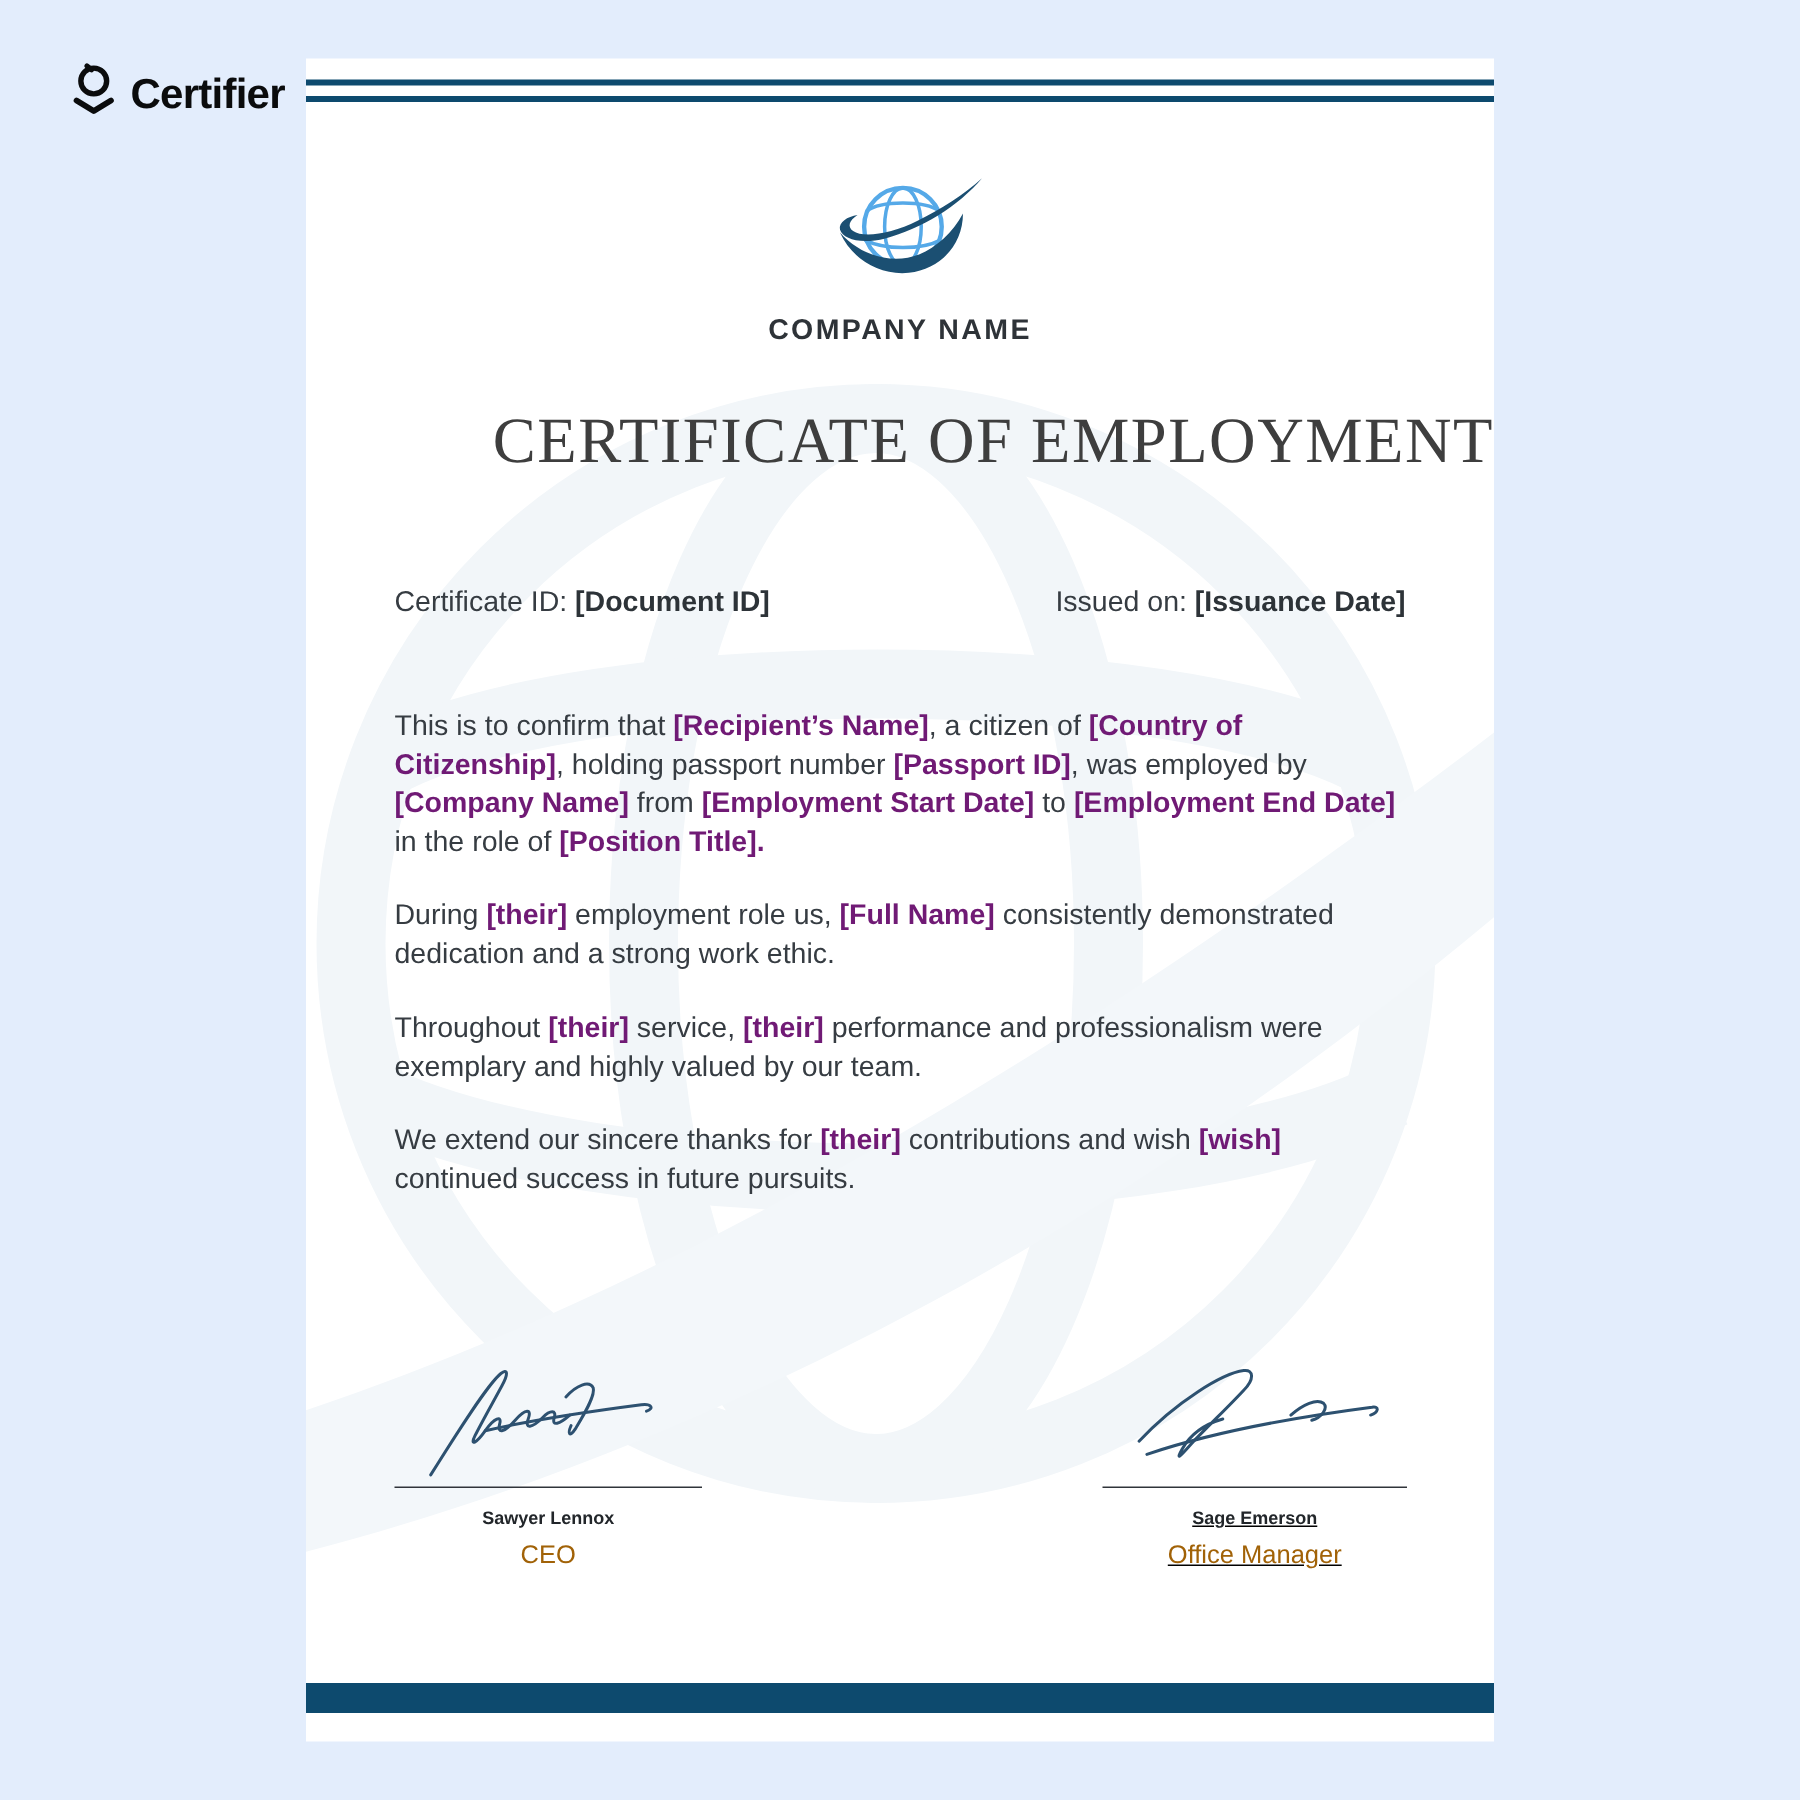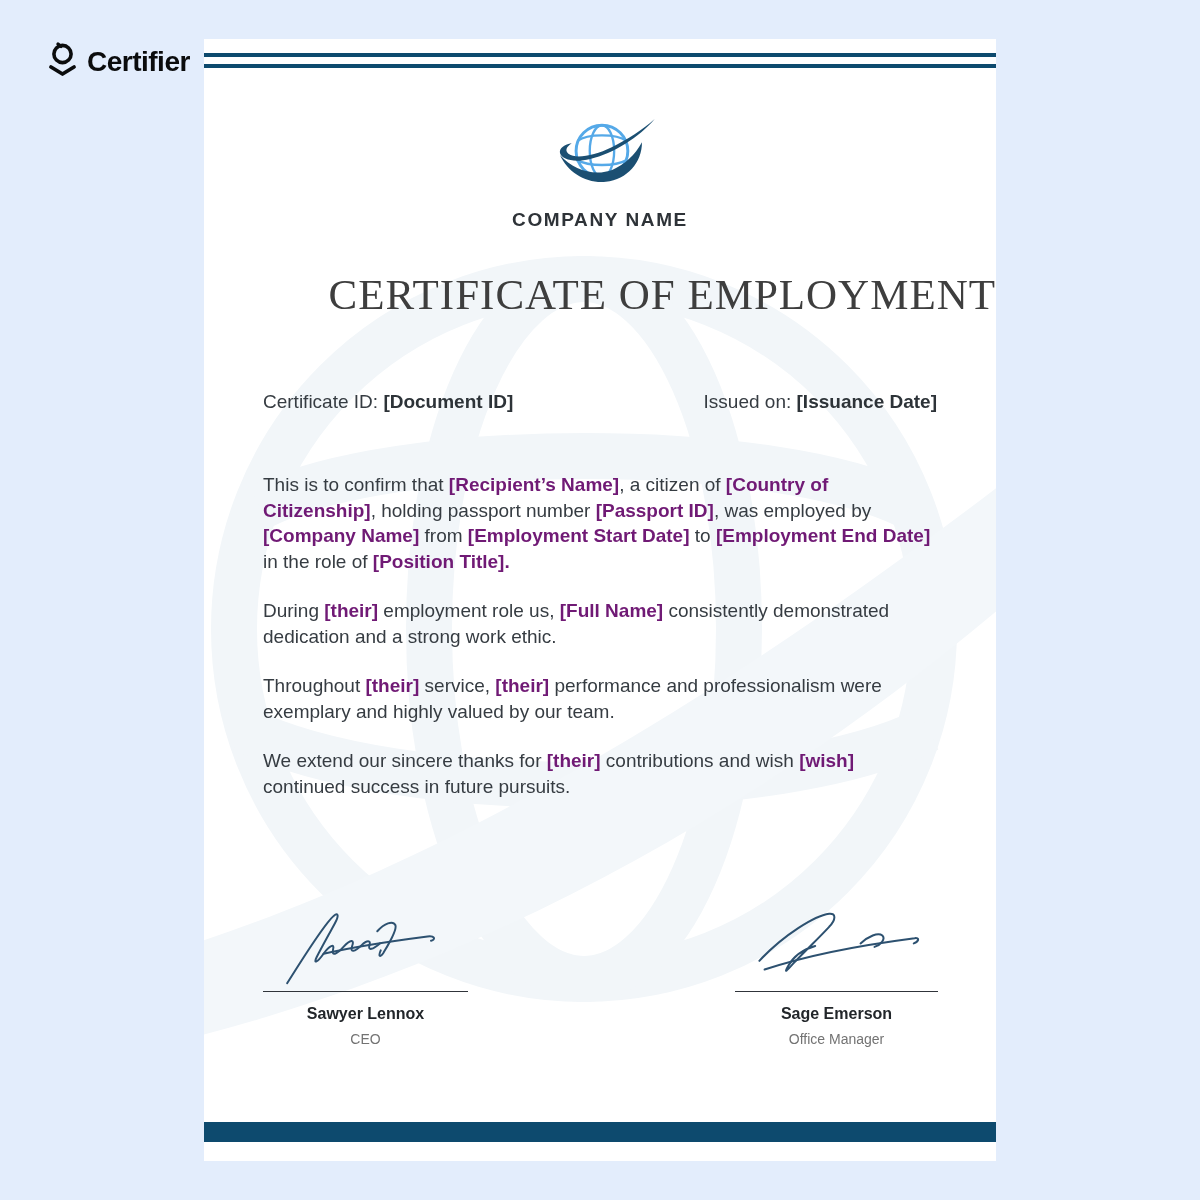--- a/index.html
+++ b/index.html
@@ -65,25 +65,25 @@
     position:absolute; top:433px; left:59px; width:678px;
     font-size:19px; line-height:25.5px; color:#363c42;
   }
   .body-text p { margin-bottom:24px; }
   .body-text strong { font-weight:700; color:#701a75; }
 
   .sig {
     position:absolute; top:866px; text-align:center;
   }
   .sig-left  { left:59px;  width:205px; }
-  .sig-right { left:531px; width:203px; }
+  .sig-right { left:531px; width:203px;text-decoration:underline; }
   .scribble { display:block; margin:0 auto 4px auto; height:82px; }
   .sig-line { border-top:1.6px solid #30343a; margin-bottom:13px; }
-  .sig-name { font-size:16px; font-weight:700; color:#22262a; }
-  .sig-role { font-size:14px; margin-top:8px; color:#737373; }
+  .sig-name { font-size:12px; font-weight:700; color:#22262a; }
+  .sig-role { font-size:17px; margin-top:8px; color:#a16207; }
 
   .footer-bar {
     position:absolute; left:0; right:0; top:1083px; height:20px;
     background:#0d4a6e;
   }
 </style>
 </head>
 <body>
 
 <div class="brand">

